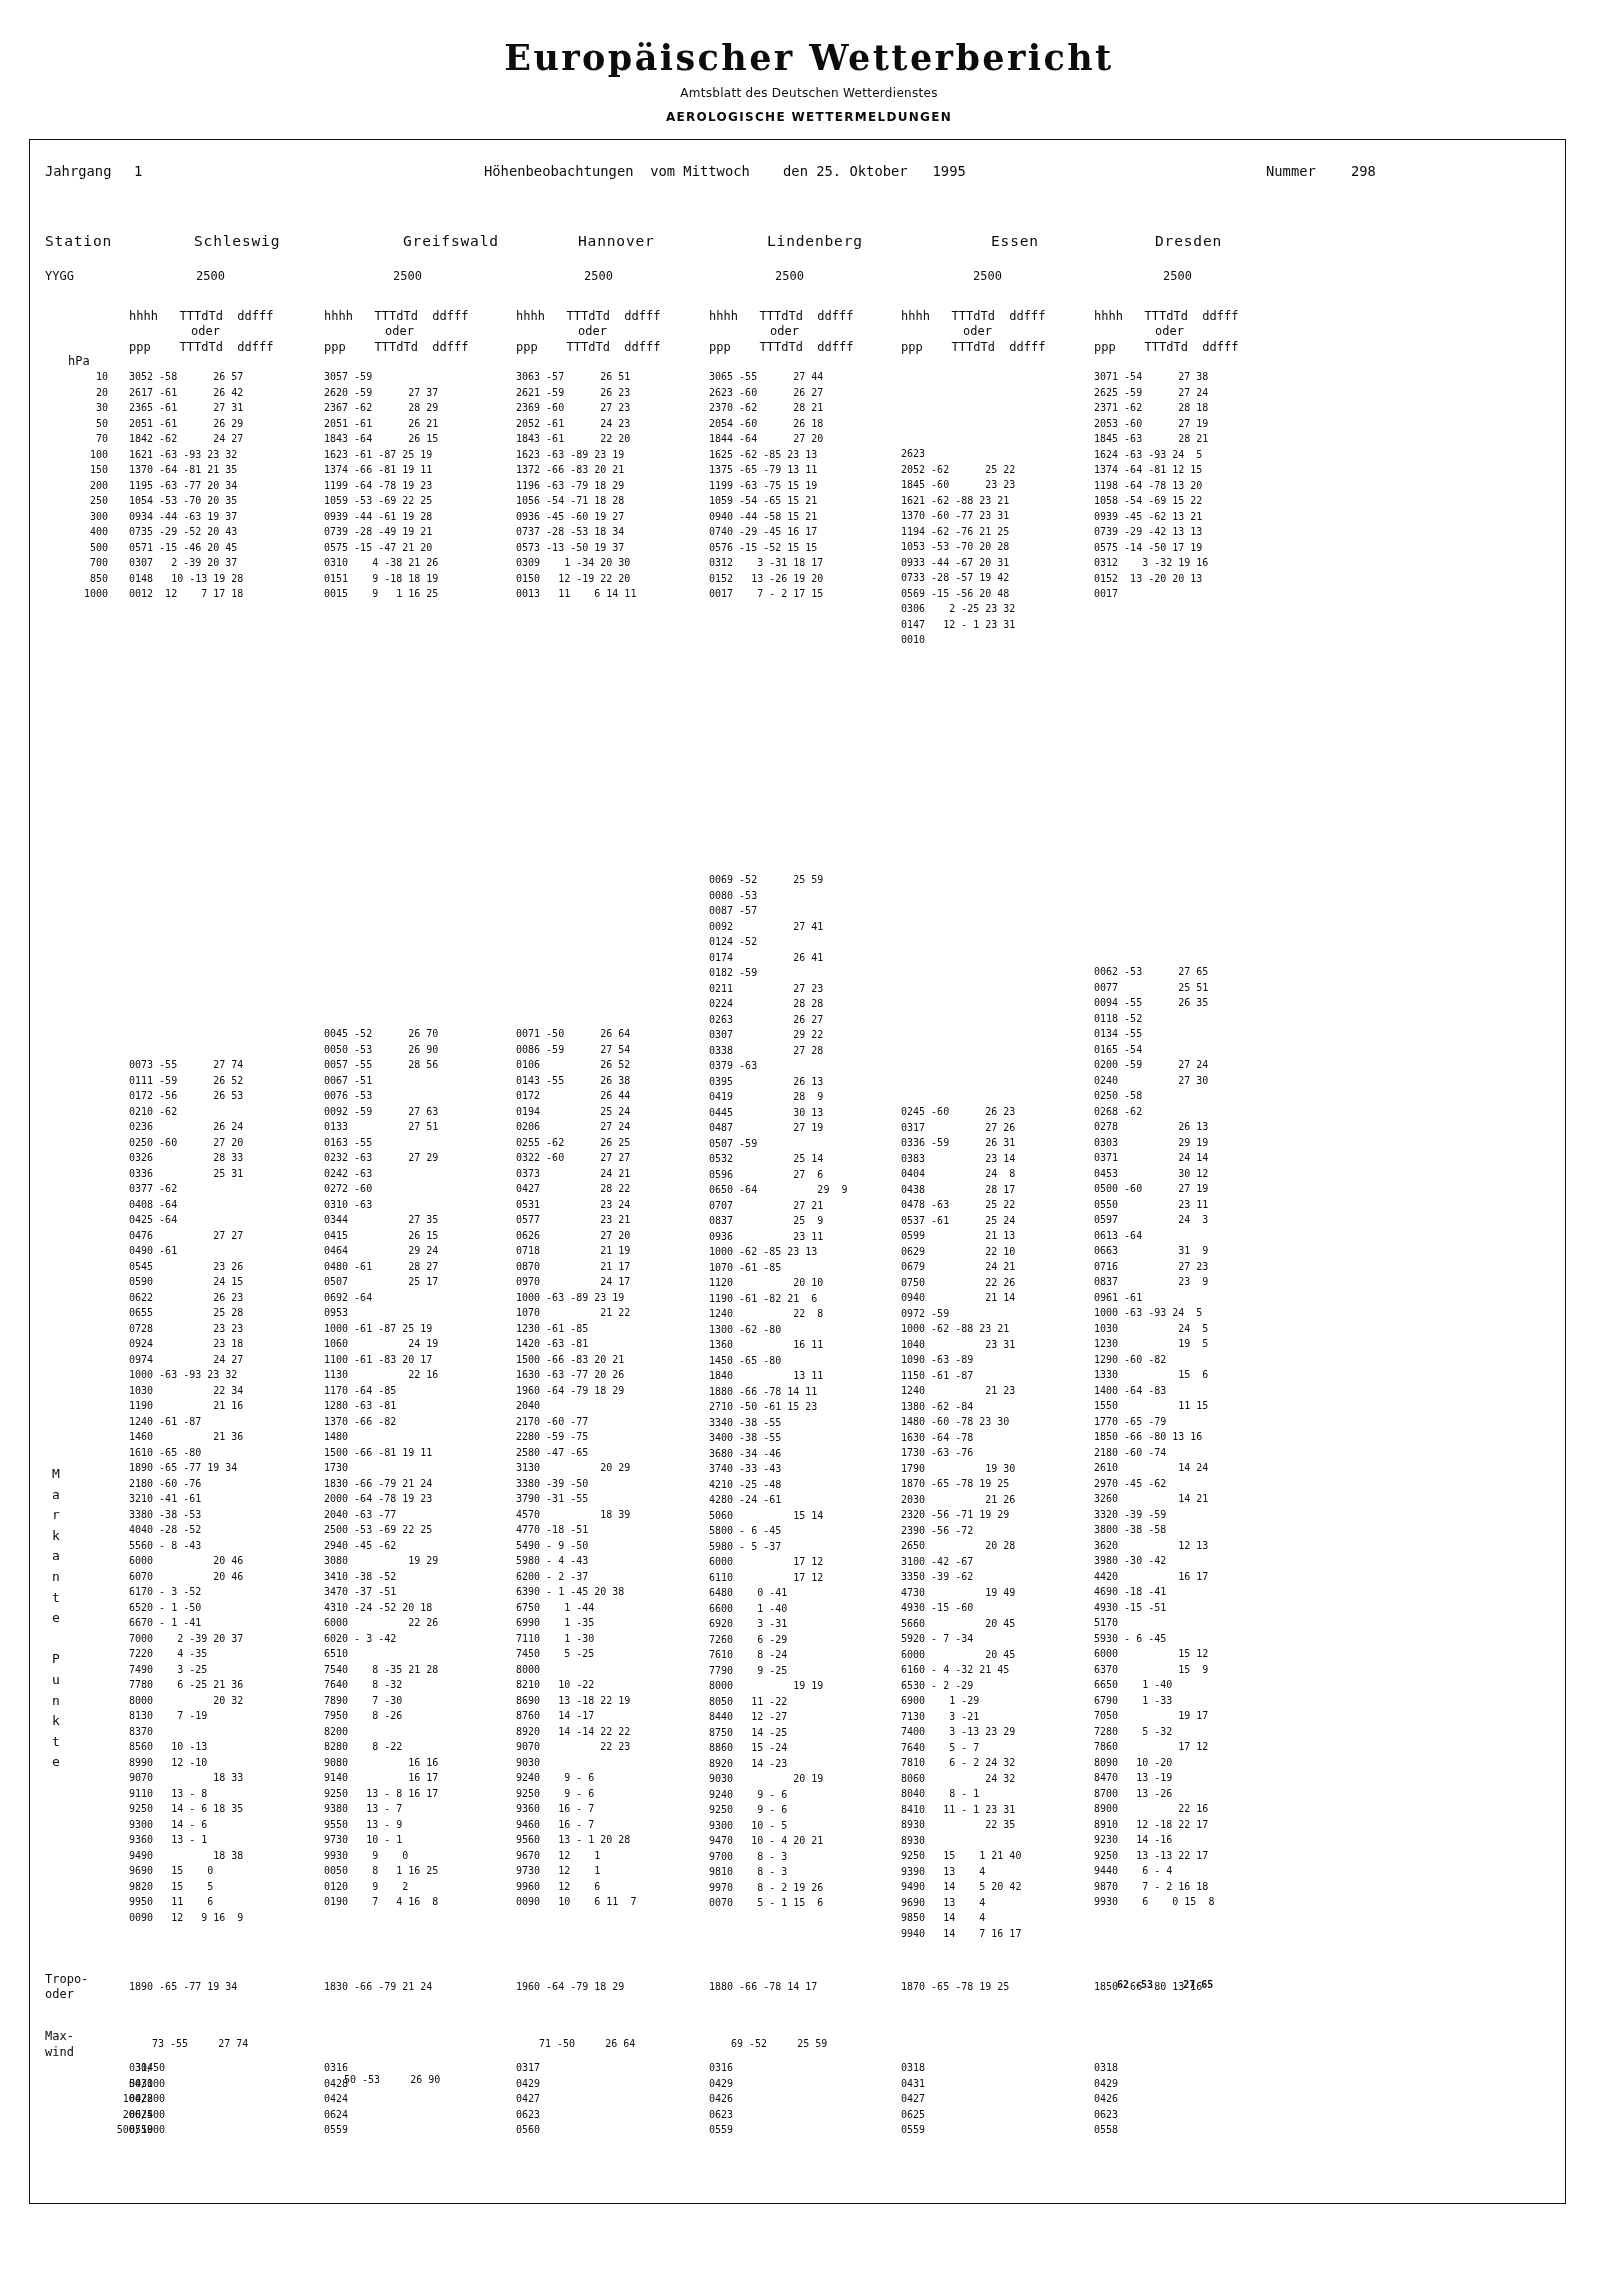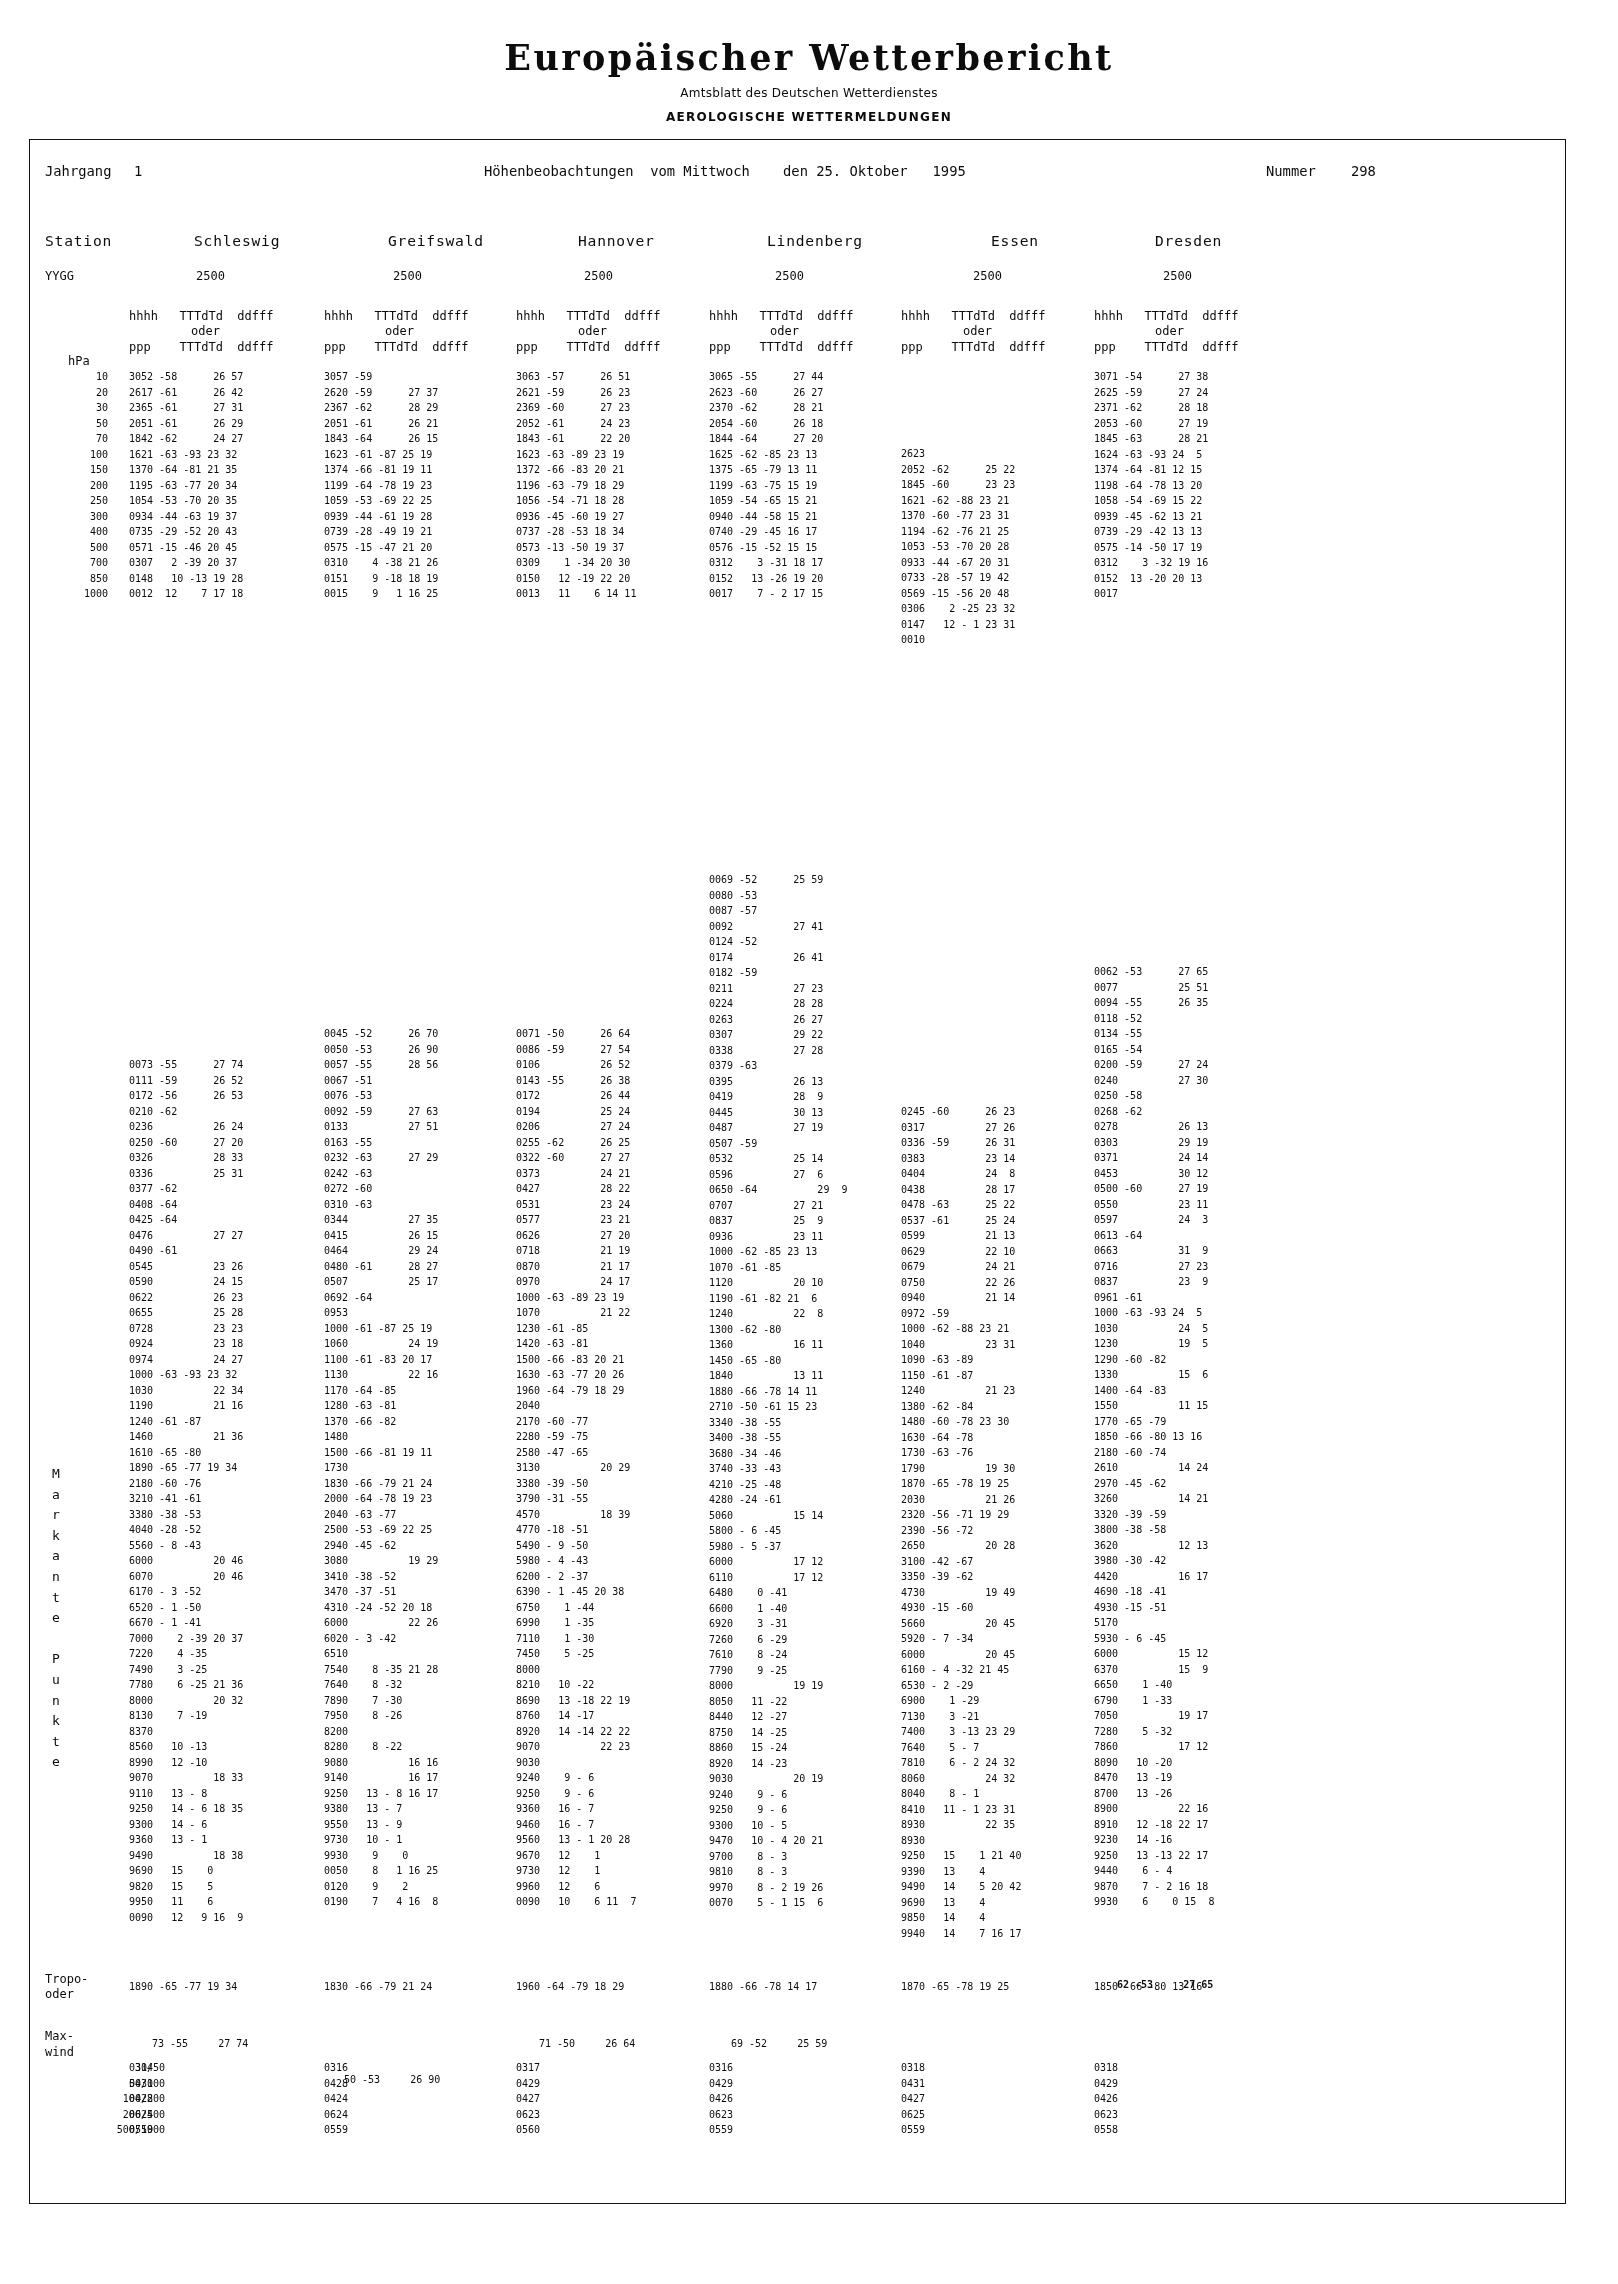--- a/index.html
+++ b/index.html
@@ -113,21 +113,21 @@
   <div class="frame"></div>
 
   <div class="t hdrline" style="left:45px;  top:164px;">Jahrgang</div>
   <div class="t hdrline" style="left:134px; top:164px;">1</div>
   <div class="t hdrline" style="left:484px; top:164px;">Höhenbeobachtungen  vom Mittwoch    den 25. Oktober   1995</div>
   <div class="t hdrline" style="left:1266px;top:164px;">Nummer</div>
   <div class="t hdrline" style="left:1351px;top:164px;">298</div>
 
   <div class="t station-name" style="left:45px;  top:233px;">Station</div>
   <div class="t station-name" style="left:194px; top:233px;">Schleswig</div>
-  <div class="t station-name" style="left:388px; top:233px;">Greifswald</div>
+  <div class="t station-name" style="left:403px; top:233px;">Greifswald</div>
   <div class="t station-name" style="left:578px; top:233px;">Hannover</div>
   <div class="t station-name" style="left:767px; top:233px;">Lindenberg</div>
   <div class="t station-name" style="left:968px;top:233px;margin-left:23px;">Essen</div>
   <div class="t station-name" style="left:1155px;top:233px;">Dresden</div>
 
   <div class="t" style="left:45px;  top:269px;">YYGG</div>
   <div class="t" style="left:196px; top:269px;">2500</div>
   <div class="t" style="left:393px; top:269px;">2500</div>
   <div class="t" style="left:584px; top:269px;">2500</div>
   <div class="t" style="left:775px; top:269px;">2500</div>

